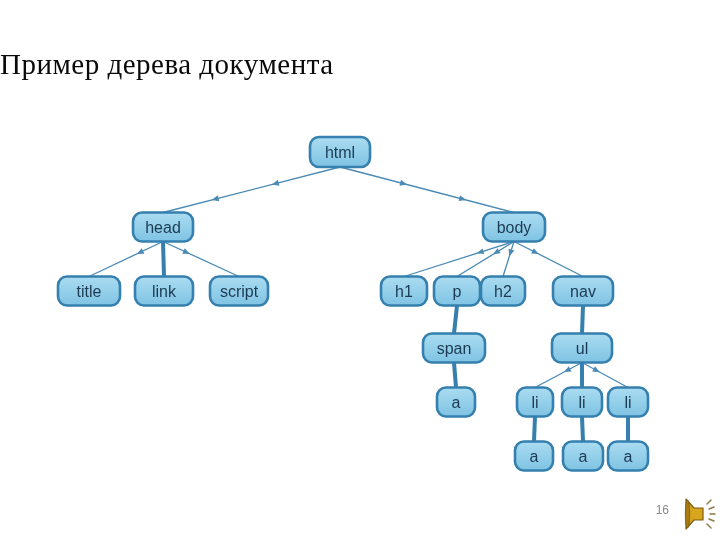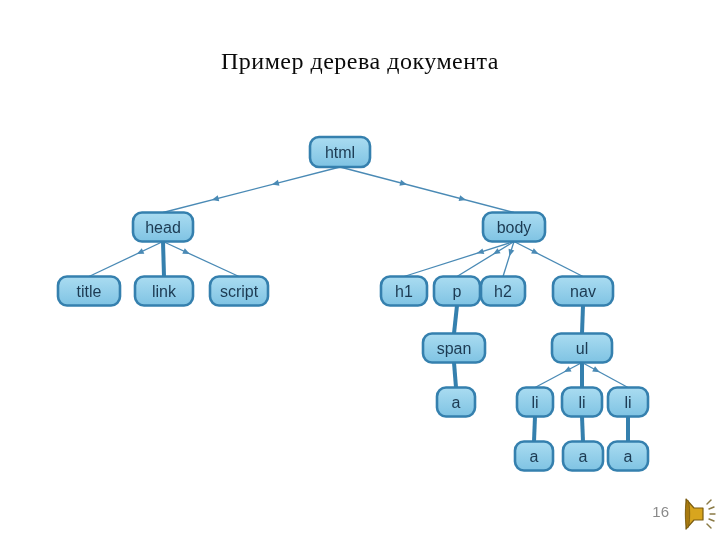--- a/index.html
+++ b/index.html
@@ -6,41 +6,41 @@
   .slide{
     position:relative;
     width:720px;height:540px;
     background:#ffffff;
     overflow:hidden;
     font-family:"Liberation Sans", sans-serif;
   }
   .slide-title{
     position:absolute;
     left:0;right:0;top:48px;
-    text-align:center;
+    text-align:left;
     font-family:"Liberation Serif","DejaVu Serif",serif;
-    font-size:24px;
+    font-size:29px;
     font-weight:400;
     color:#0a0a0a;
     letter-spacing:0.5px;
   }
   .tree-svg{
     position:absolute;
     left:0;top:0;
     width:720px;height:540px;
   }
   .tree-svg text{
     font-family:"Liberation Sans", sans-serif;
     font-size:16px;
   }
   .page-number{
     position:absolute;
     top:503px;
     right:51px;
-    font-size:15px;
+    font-size:12px;
     color:#8a8a8a;
     font-family:"Liberation Sans", sans-serif;
   }
   .speaker-icon{
     position:absolute;
     left:683px;
     top:496px;
     width:34px;height:36px;
     cursor:pointer;
   }

